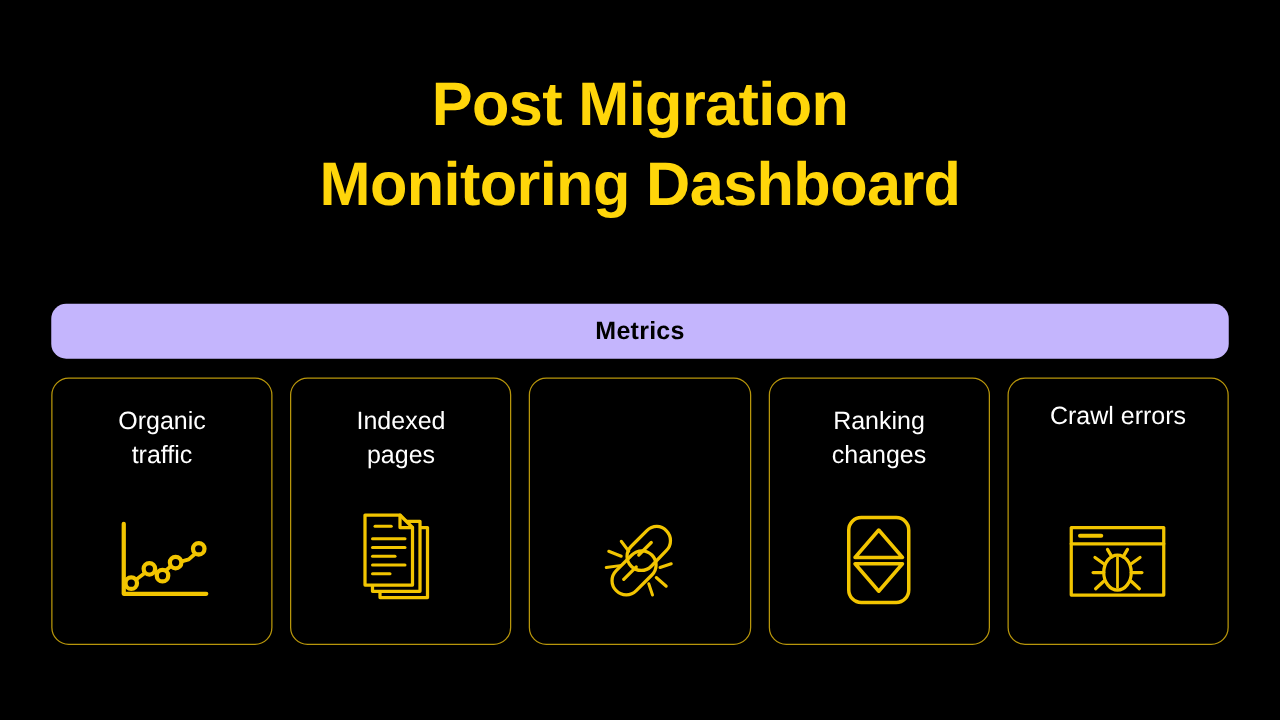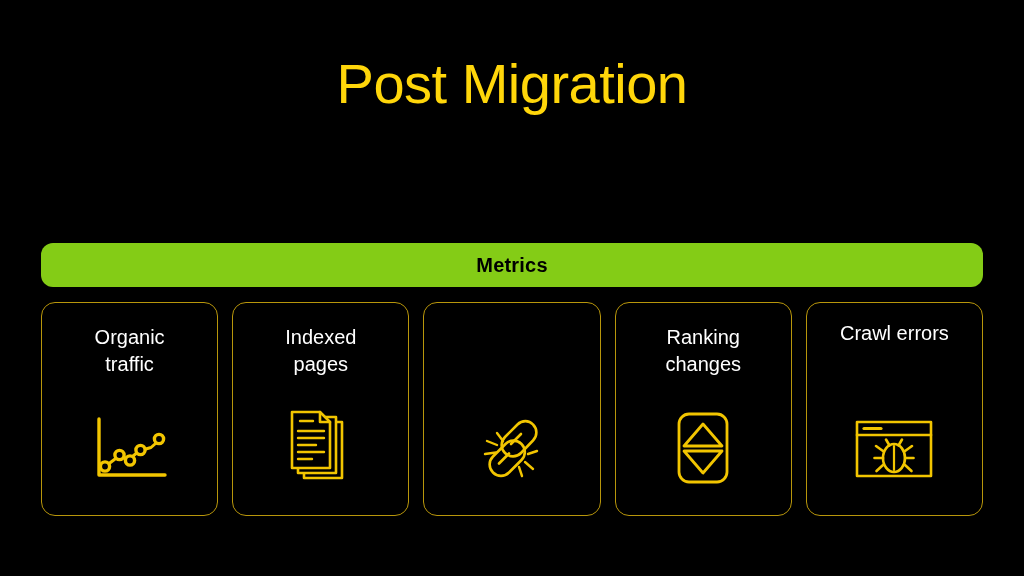--- a/index.html
+++ b/index.html
@@ -20,35 +20,35 @@
   #title-block {
     position: absolute;
     left: 0;
     top: 52px;
     width: 1024px;
     text-align: center;
   }
 
   .title-line {
     color: #FFD60A;
-    font-weight: normal;
-    font-size: 56px;
+    font-weight: bold;
+    font-size: 49px;
     line-height: 64px;
     letter-spacing: -0.5px;
     white-space: nowrap;
   }
 
   
   #metrics-banner {
     position: absolute;
     left: 41px;
     top: 243px;
     width: 942px;
     height: 44px;
-    background: #84cc16;
+    background: #c4b5fd;
     border-radius: 12px;
     display: flex;
     align-items: center;
     justify-content: center;
   }
 
   #metrics-banner-label {
     color: #000000;
     font-weight: bold;
     font-size: 20px;
@@ -109,20 +109,21 @@
   .card-icon svg {
     display: block;
     overflow: visible;
   }
 </style>
 </head>
 <body>
 
 <div id="title-block">
   <div class="title-line">Post Migration</div>
+  <div class="title-line">Monitoring Dashboard</div>
 </div>
 
 <div id="metrics-banner">
   <span id="metrics-banner-label">Metrics</span>
 </div>
 
 <div id="cards-row">
 
   <div class="metric-card">
     <div class="card-label">Organic

